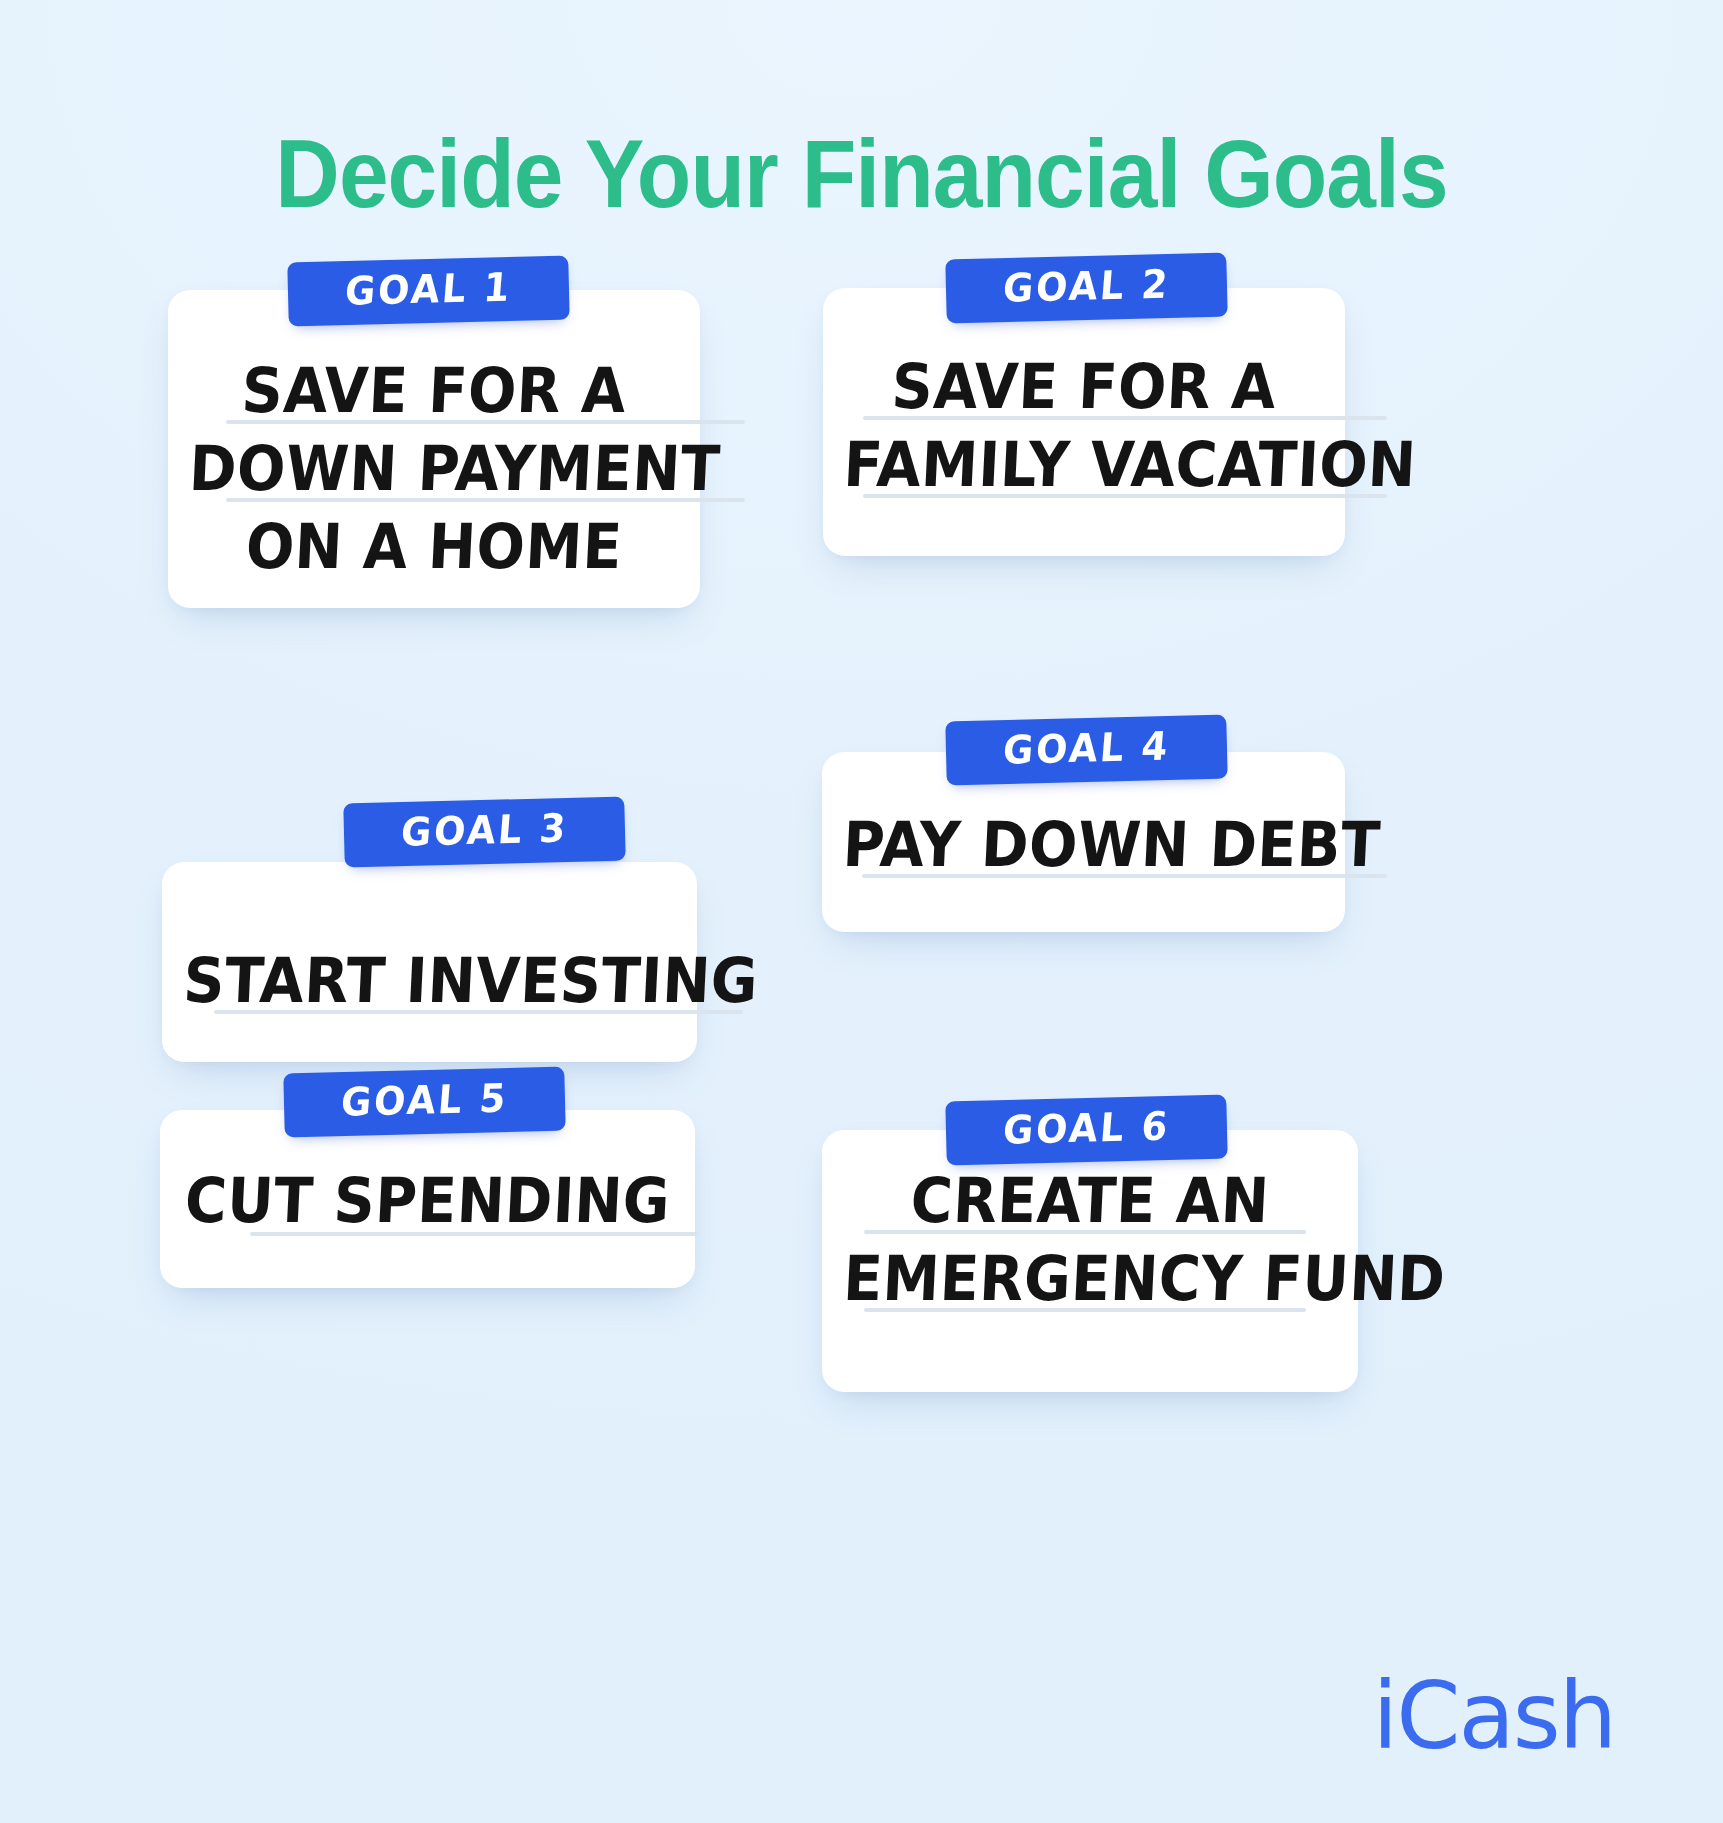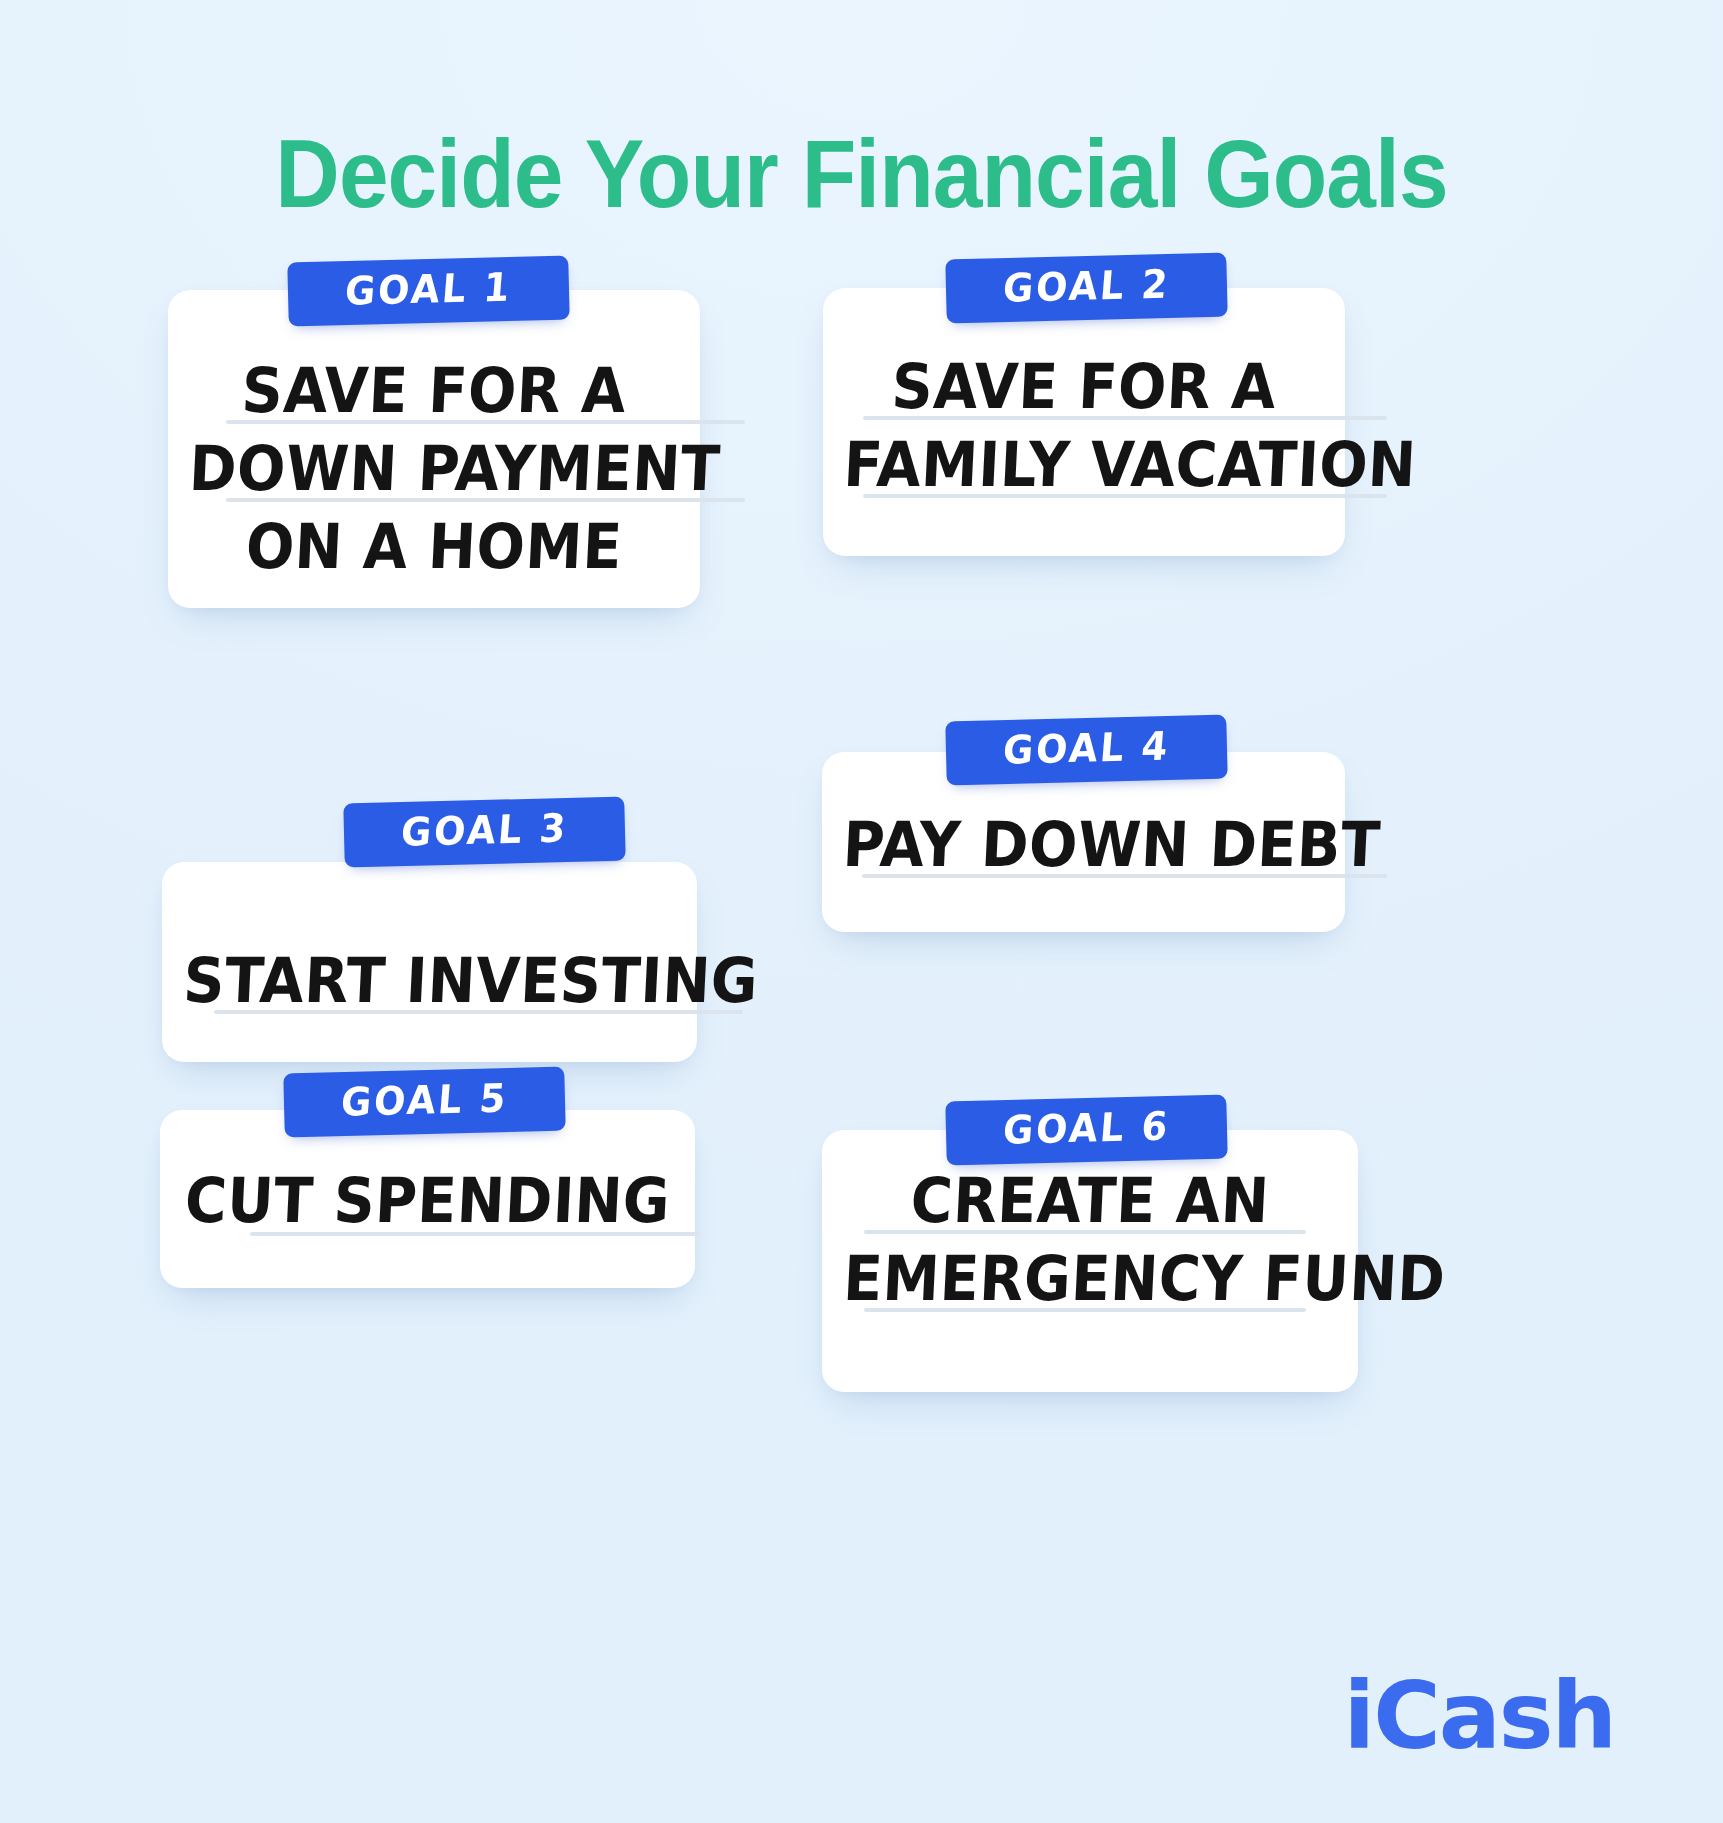--- a/index.html
+++ b/index.html
@@ -110,21 +110,21 @@
     z-index: 1;
   }
 
   
   .logo {
     position: absolute;
     right: 108px;
     bottom: 60px;
     color: #3b6bef;
     font-family: "DejaVu Sans", sans-serif;
-    font-weight: 700;
+    font-weight: 400;
     font-size: 92px;
     line-height: 1;
     letter-spacing: -2px;
     user-select: none;
     margin-left: 16px;
   }
 </style>
 </head>
 <body>
 

